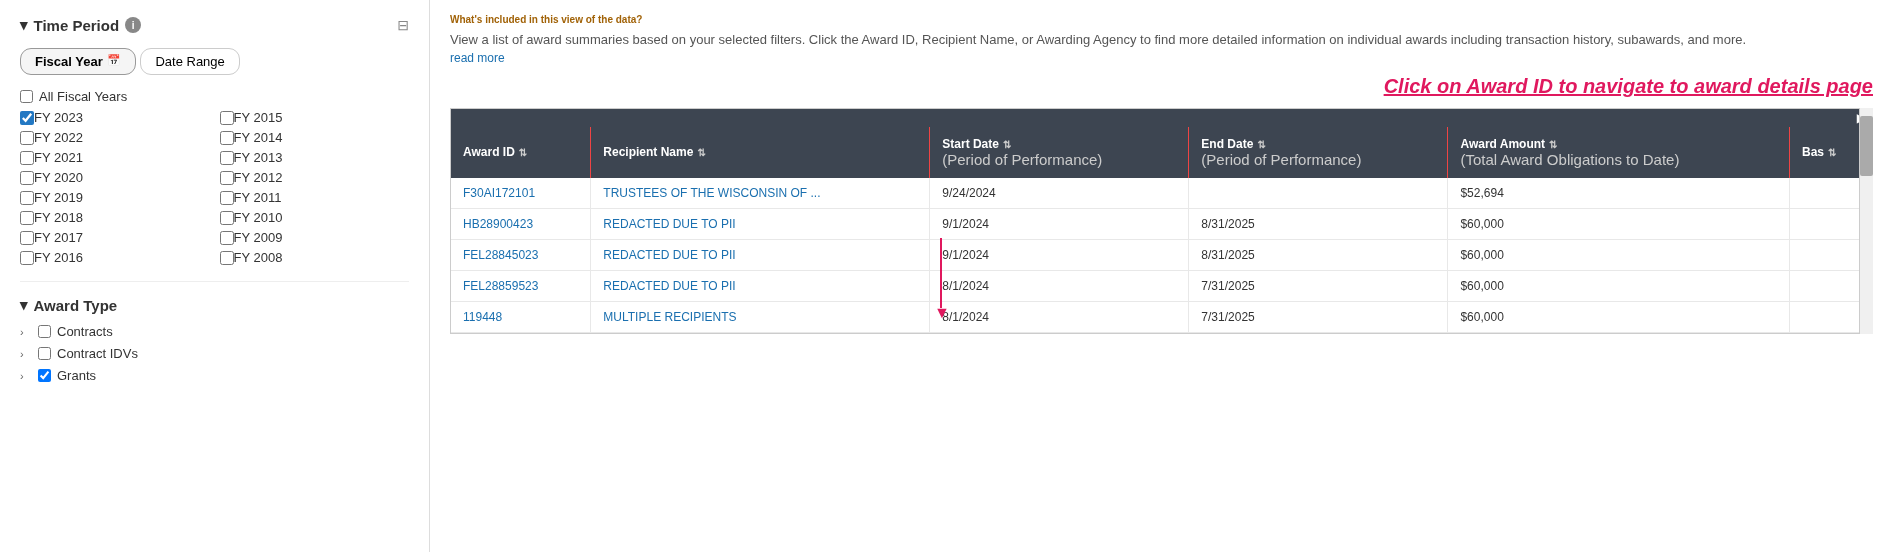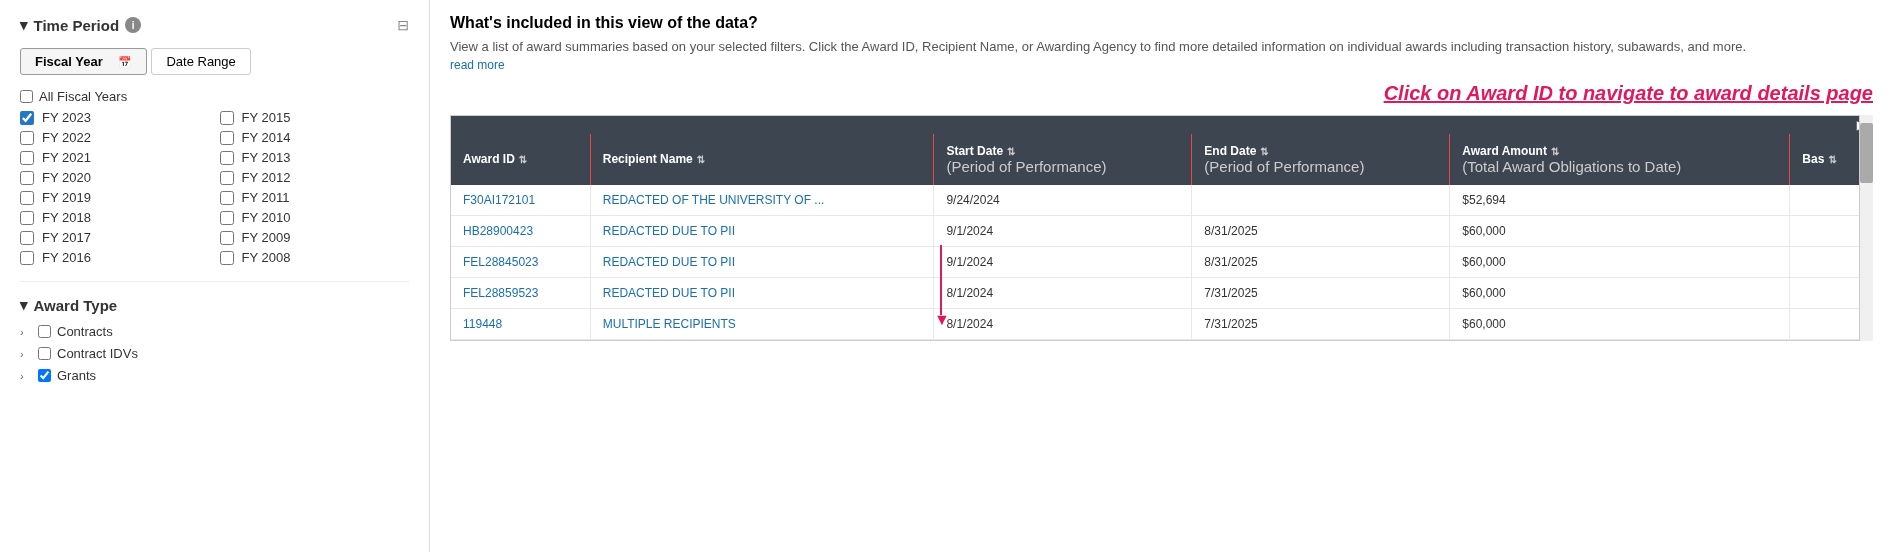--- a/index.html
+++ b/index.html
@@ -63,26 +63,26 @@
     .tab-row {
       display: flex;
       gap: 4px;
       margin-bottom: 14px;
     }
 
     .tab-btn {
       padding: 5px 14px;
       border: 1px solid #ccc;
       background: #fff;
-      border-radius: 3px;
+      border-radius: 11px;
       font-size: 13px;
       cursor: pointer;
       display: flex;
-      align-items: flex-end;
-      gap: 16px;
+      align-items: flex-start;
+      gap: 5px;
     }
 
     .tab-btn.active {
       background: #f5f5f5;
       border-color: #999;
       font-weight: 600;
     }
 
     .tab-icon {
       font-size: 11px;
@@ -93,21 +93,21 @@
     .checkbox-grid {
       display: grid;
       grid-template-columns: 1fr 1fr;
       gap: 5px 10px;
       margin-bottom: 16px;
     }
 
     .checkbox-row {
       display: flex;
       align-items: center;
-      gap: 8px;
+      gap: 0;
       font-size: 13px;
     }
 
     .checkbox-row input[type="checkbox"] {
       width: 14px;
       height: 14px;
       accent-color: #2378c3;
       cursor: pointer;
     }
 
@@ -158,23 +158,23 @@
       padding: 14px 20px;
       overflow-y: auto;
       height: 552px;
     }
 
     .info-box {
       margin-bottom: 10px;
     }
 
     .info-box h3 {
-      font-size: 16px;
+      font-size: 10px;
       font-weight: 600;
-      color: #000000;
+      color: #a16207;
       margin-bottom: 5px;
     }
 
     .info-box p {
       font-size: 13px;
       color: #555;
       line-height: 1.5;
     }
 
     .read-more {
@@ -481,21 +481,21 @@
                 <th>Recipient Name<span class="sort-icon">⇅</span></th>
                 <th>Start Date<span class="sort-icon">⇅</span><span class="col-subtitle">(Period of Performance)</span></th>
                 <th>End Date<span class="sort-icon">⇅</span><span class="col-subtitle">(Period of Performance)</span></th>
                 <th>Award Amount<span class="sort-icon">⇅</span><span class="col-subtitle">(Total Award Obligations to Date)</span></th>
                 <th>Bas<span class="sort-icon">⇅</span></th>
               </tr>
           </thead>
           <tbody id="table-body">
               <tr>
                 <td><a class="award-id-link">F30AI172101</a></td>
-                <td><a class="recipient-link">REDACTED OF THE UNIVERSITY OF ...</a></td>
+                <td><a class="recipient-link">TRUSTEES OF THE WISCONSIN OF ...</a></td>
                 <td><span>9/24/2024</span></td>
                 <td><span></span></td>
                 <td><span>$52,694</span></td>
                 <td><span></span></td>
               </tr>
               <tr>
                 <td><a class="award-id-link">HB28900423</a></td>
                 <td><a class="recipient-link">REDACTED DUE TO PII</a></td>
                 <td><span>9/1/2024</span></td>
                 <td><span>8/31/2025</span></td>

